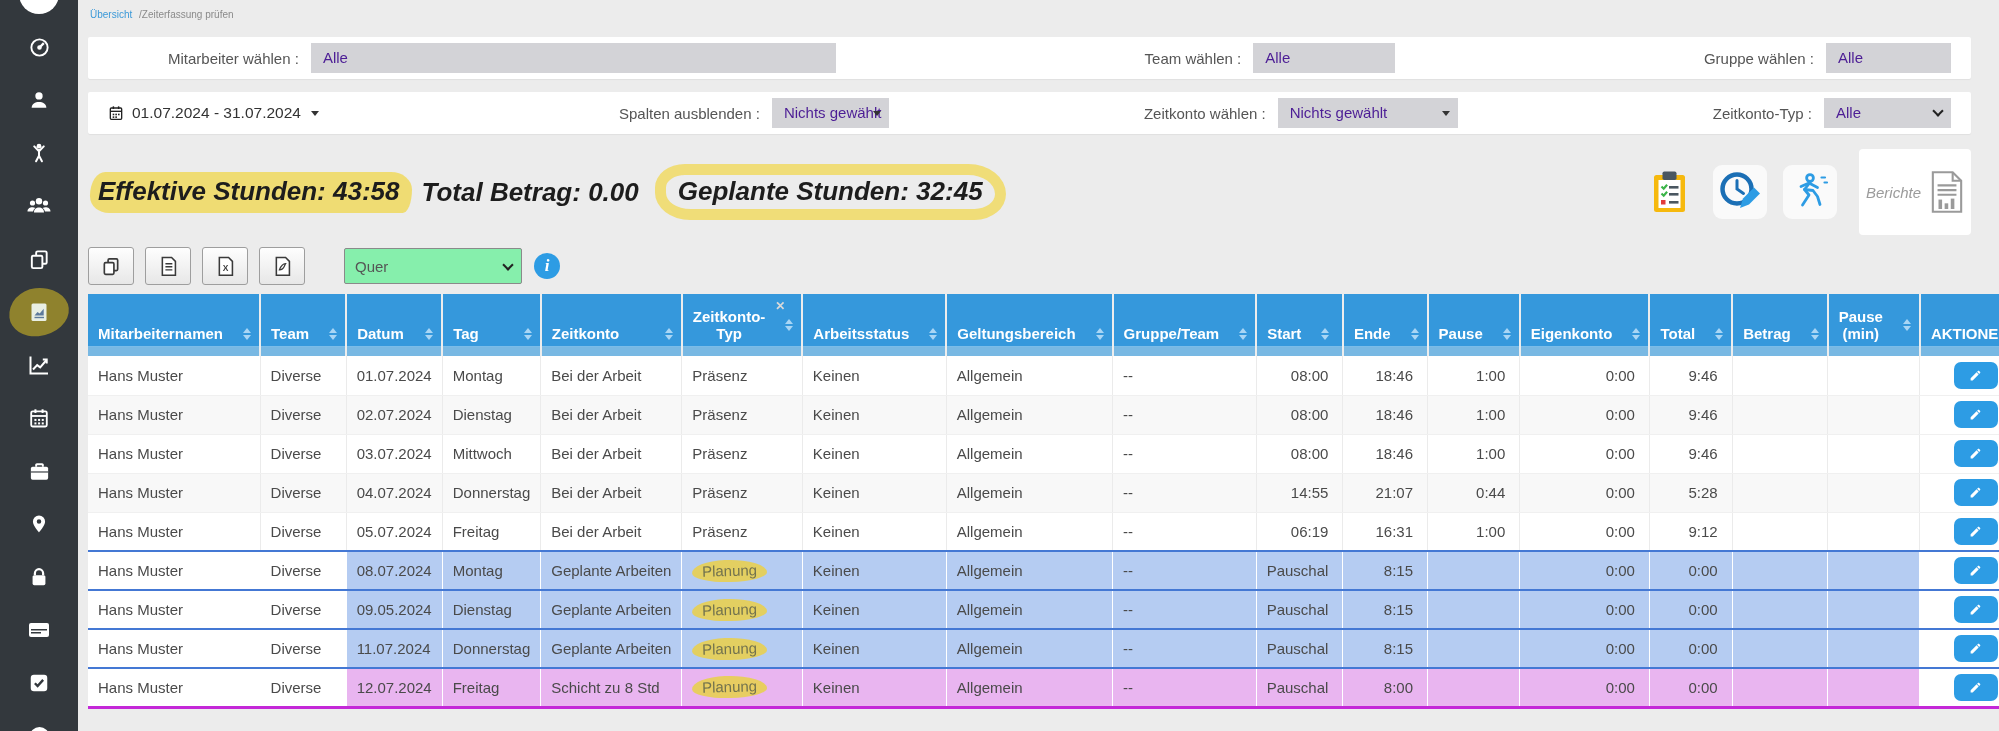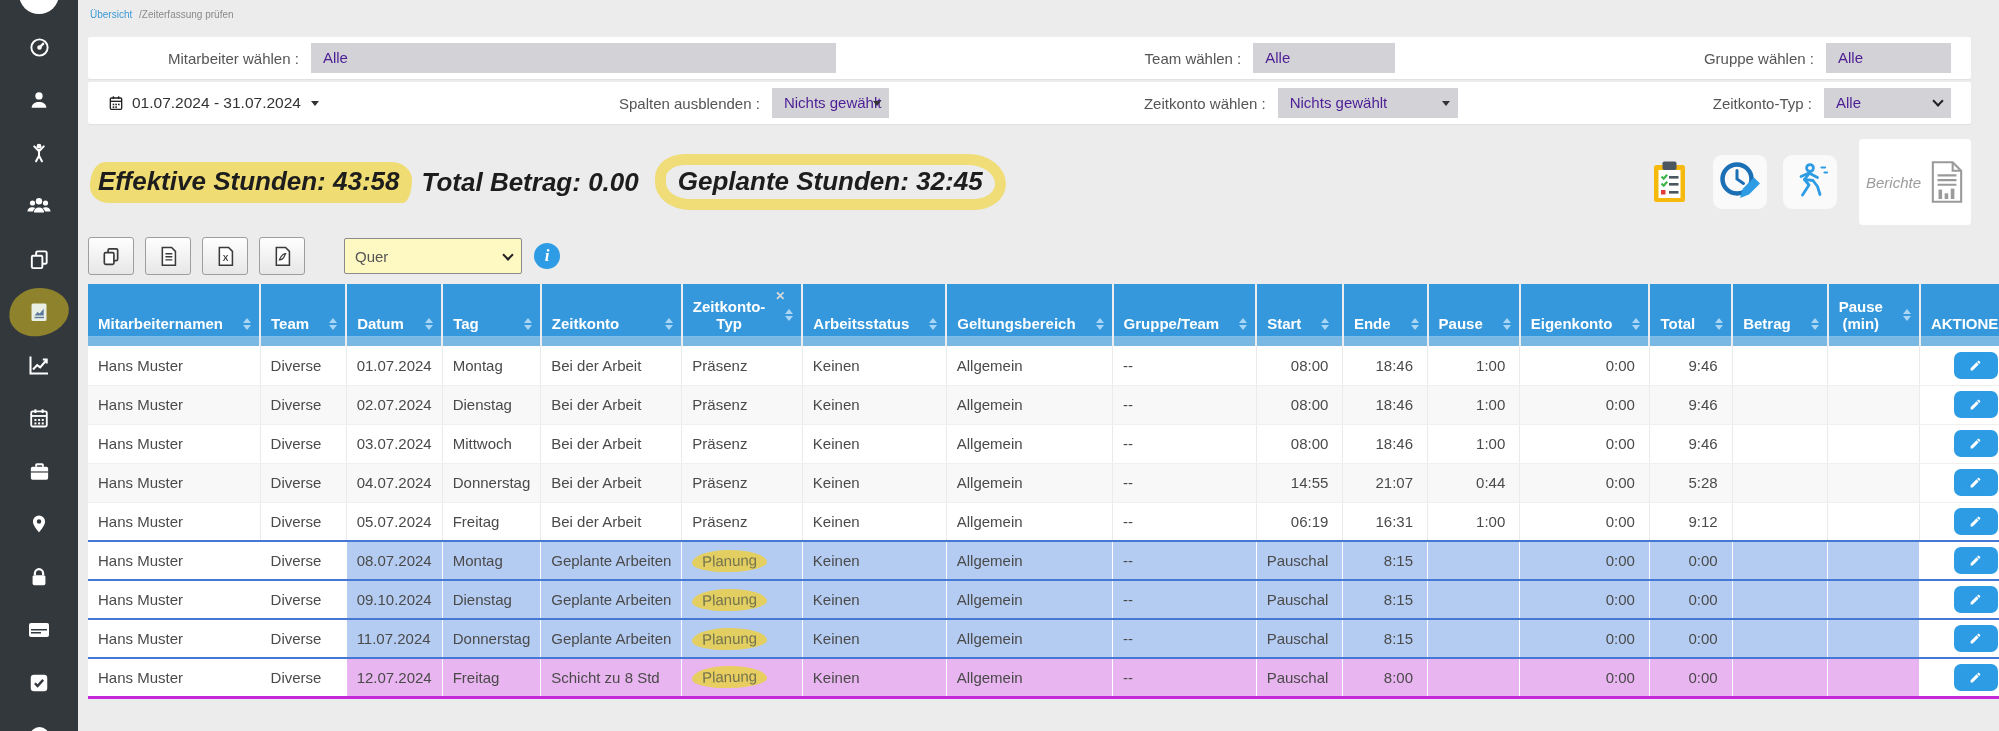--- a/index.html
+++ b/index.html
@@ -38,21 +38,21 @@
   .content{position:absolute;left:78px;top:0;width:1921px;height:731px;}
   .breadcrumb{padding:9px 6px 0 12px;font-size:10px;}
   .bc-link{color:#3b99d8;text-decoration:none;cursor:pointer;}
   .bc-rest{color:#8a8a8a;margin-left:4px;}
   .bar{
     background:#fff;margin:0 28px 0 10px;height:42px;border-radius:2px;
     display:flex;align-items:center;padding:0 20px;box-shadow:0 1px 1px rgba(0,0,0,.05);
     font-size:15px;color:#555;
   }
   .bar1{margin-top:17px;}
-  .bar2{margin-top:3px;}
+  .bar2{margin-top:13px;}
   .fgroup{display:flex;align-items:center;}
   .flabel{margin-right:12px;white-space:nowrap;}
   .gbox{
     background:#d3d3d7;height:30px;line-height:30px;padding:0 12px;font-size:15px;color:#4c1d95;
     position:relative;white-space:nowrap;cursor:pointer;
   }
   .gbox.w-xl{width:525px;}
   .gbox.w-s{width:142px;}
   .gbox.w-xs{width:125px;}
   .gbox.w-m{width:117px;padding-right:22px;}
@@ -92,21 +92,21 @@
     justify-content:center;gap:9px;cursor:pointer;margin-left:6px;
   }
   .berichte-label{color:#9b9b9b;font-size:15px;}
   
   .toolbar{display:flex;align-items:center;margin:8px 8px 0 10px;height:44px;}
   .exp-btn{
     width:46px;height:38px;border:1px solid #9e9e9e;border-radius:3px;margin-right:11px;
     background:linear-gradient(#fefefe,#e7e7e7);display:flex;align-items:center;justify-content:center;cursor:pointer;
   }
   .layout-select{
-    width:178px;height:36px;border:1px solid #8a8a8a;border-radius:2px;background:#fef9c3;
+    width:178px;height:36px;border:1px solid #8a8a8a;border-radius:2px;background:#86efac;
     display:flex;align-items:center;padding:0 10px;font-size:15px;color:#555;position:relative;
     margin-left:28px;cursor:pointer;
   }
   .layout-select .chev{top:12px;}
   .info-circle{
     width:26px;height:26px;border-radius:50%;background:var(--accent-blue);color:#fff;
     display:flex;align-items:center;justify-content:center;font-family:"Liberation Serif",serif;
     font-weight:bold;font-style:italic;font-size:17px;margin-left:12px;cursor:pointer;
   }
   .search-group{margin-left:auto;display:flex;align-items:center;}
@@ -707,21 +707,21 @@
           <td class="right col-pause_min"></td>
           <td class="center col-aktionen"><button class="edit-btn">
               <svg viewBox="0 0 24 24" width="13" height="13">
                 <path d="M3 17.2V21h3.8L17.8 10 14 6.2 3 17.2zm17.7-10.1c.4-.4.4-1 0-1.4l-2.4-2.4c-.4-.4-1-.4-1.4 0L15 5.2 18.8 9l1.9-1.9z" fill="#fff"></path>
               </svg>
             </button></td>
         </tr>
         <tr class="row-planned">
           <td class="col-name">Hans Muster</td>
           <td class="col-team">Diverse</td>
-          <td class="col-datum">09.10.2024</td>
+          <td class="col-datum">09.05.2024</td>
           <td class="col-tag">Dienstag</td>
           <td class="col-zeitkonto">Geplante Arbeiten</td>
           <td class="col-typ"><span class="hl-planung">Planung</span></td>
           <td class="col-arbeitsstatus">Keinen</td>
           <td class="col-geltungsbereich">Allgemein</td>
           <td class="col-gruppe">--</td>
           <td class="right col-start">Pauschal</td>
           <td class="right col-ende">8:15</td>
           <td class="right col-pause"></td>
           <td class="right col-eigenkonto">0:00</td>

